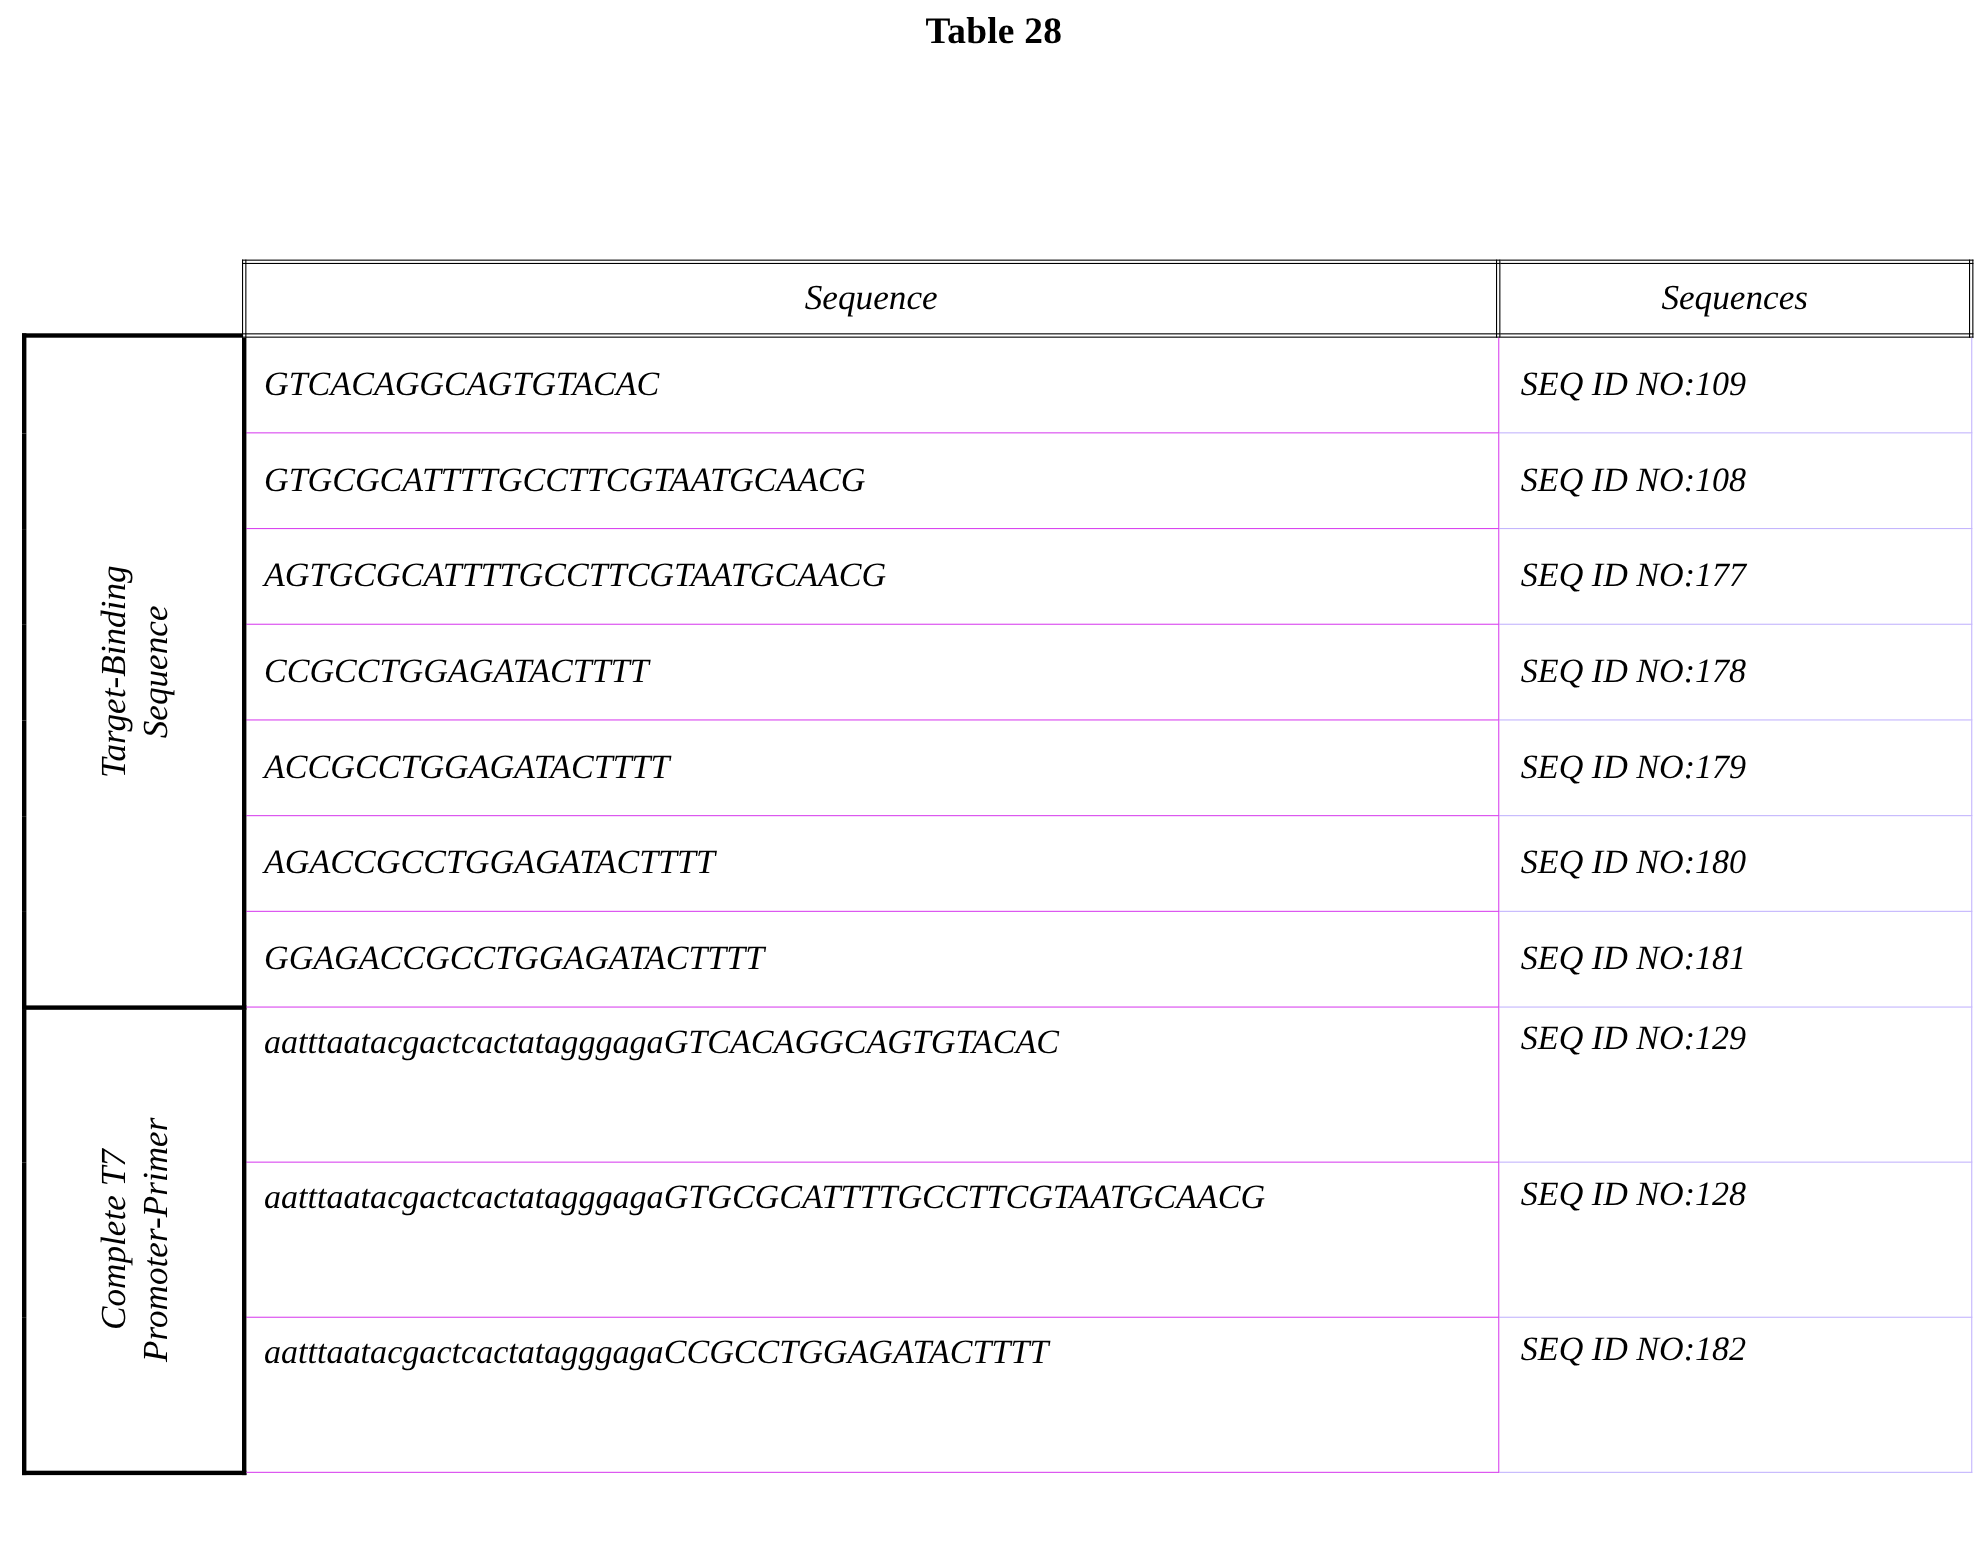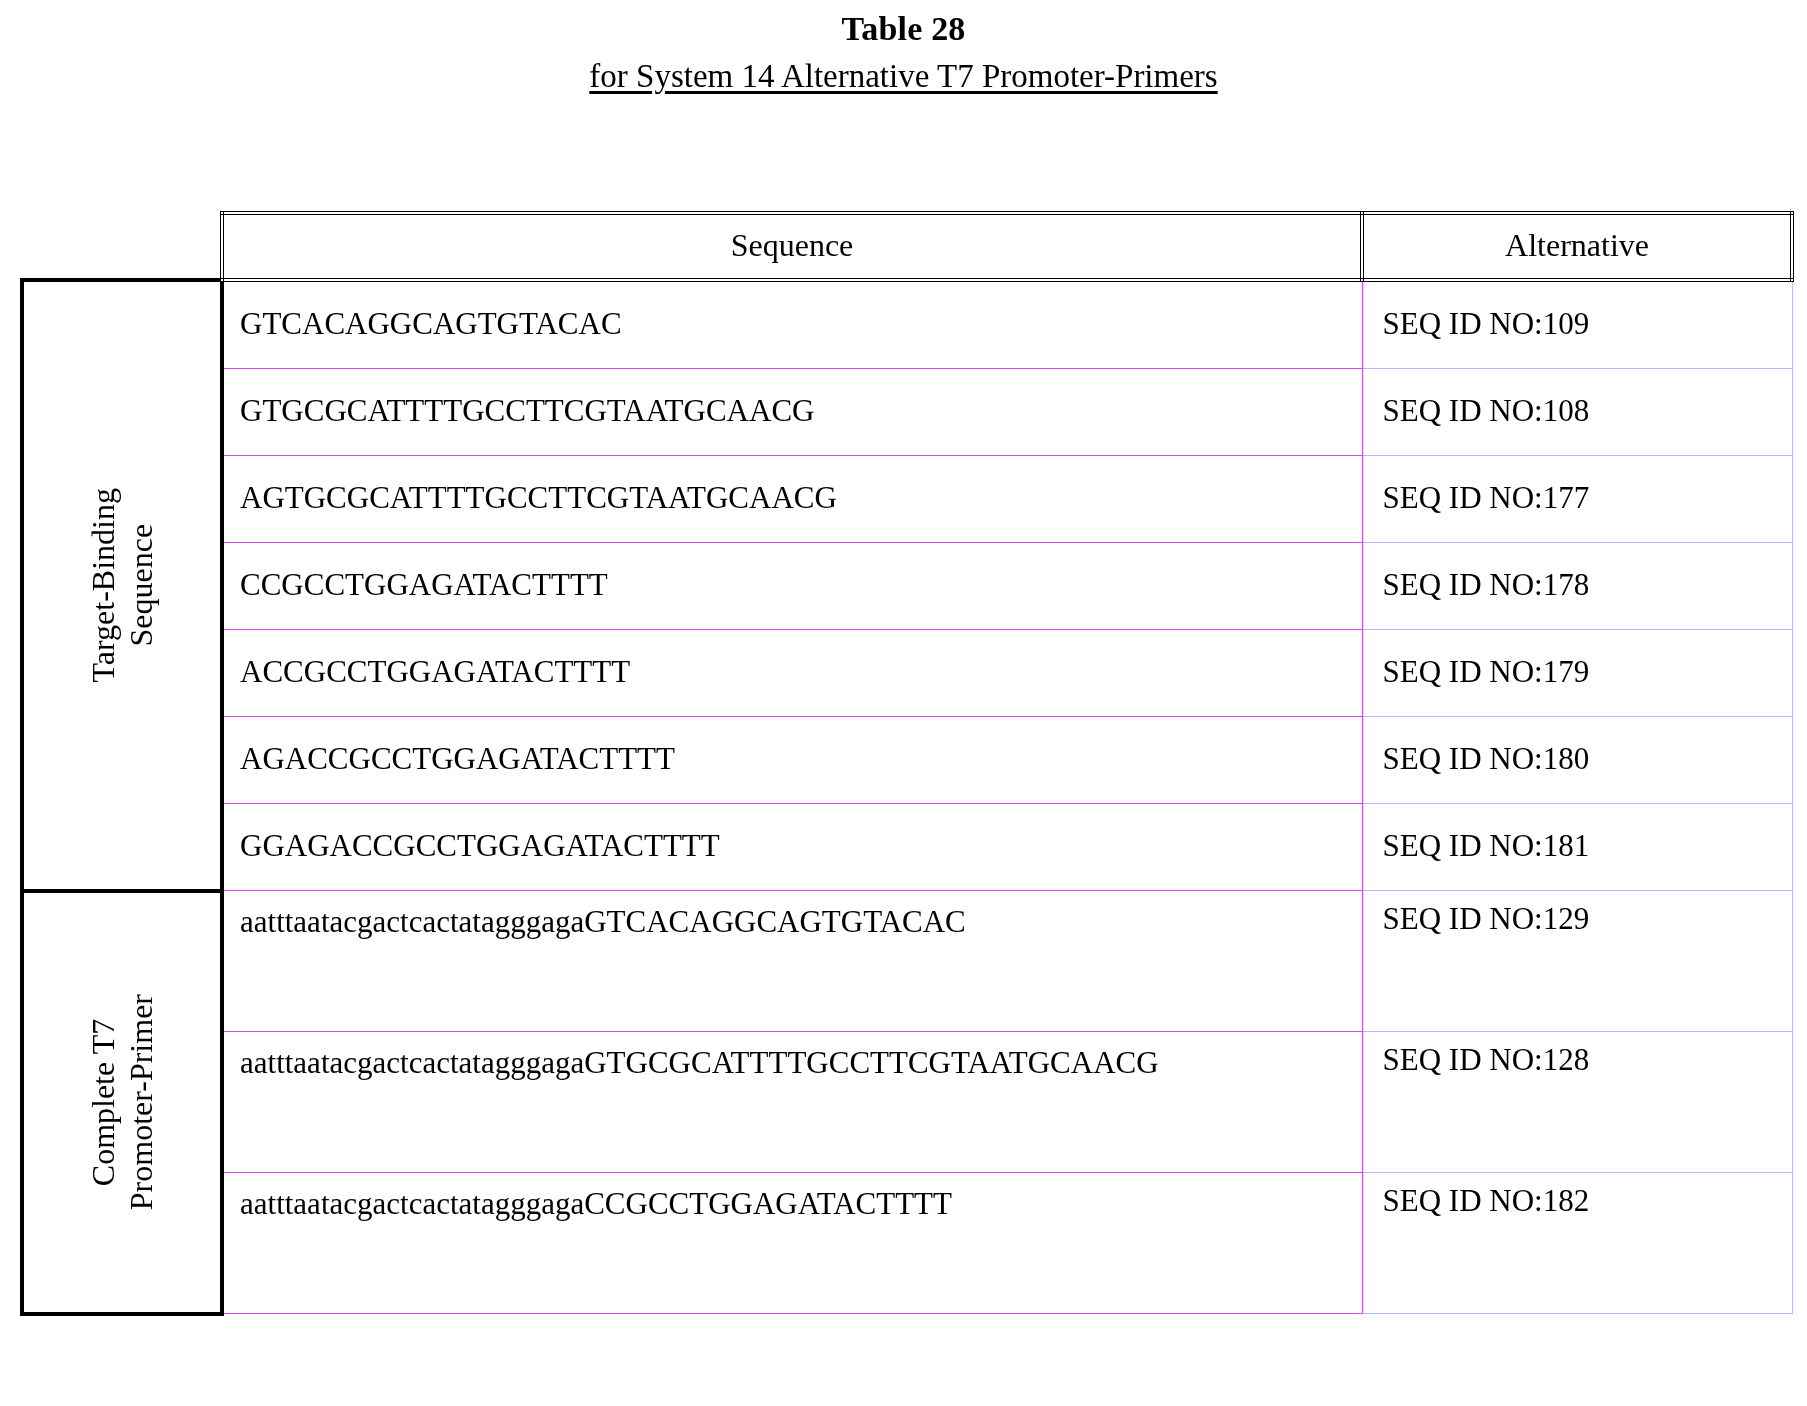--- a/index.html
+++ b/index.html
@@ -32,22 +32,23 @@
   }
   .title-line {
     font-size: 33px;
     line-height: 48px;
     text-decoration: underline;
     text-underline-offset: 4px;
   }
   .table-wrap {
     position: absolute;
     left: 20px;
-    top: 211px;
+    top: 236px;
     width: 1780px;
+    font-style: italic;
   }
   table.seqtable {
     border-collapse: collapse;
     table-layout: fixed;
     width: 1770px;
     margin-left: 0;
   }
   
   .hdr-cell {
     border: 4px double #000;
@@ -99,35 +100,34 @@
     border: none;
   }
 </style>
 </head>
 <body>
 
 <div class="page">
 
   <div class="title-block">
     <div class="table-number">Table 28</div>
-    <div class="title-line">for System 14 Alternative T7 Promoter-Primers</div>
   </div>
 
   <div class="table-wrap">
     <table class="seqtable">
       <colgroup>
         <col style="width:200px">
         <col style="width:1140px">
         <col style="width:430px">
       </colgroup>
       <tbody>
         <tr>
           <td class="lead-blank"></td>
           <td class="hdr-cell">Sequence</td>
-          <td class="hdr-cell">Alternative</td>
+          <td class="hdr-cell">Sequences</td>
         </tr>
 
         <tr>
           <td class="sidecol" rowspan="7">
             <div class="side-inner">Target-Binding
 Sequence</div>
           </td>
           <td class="seqcell">GTCACAGGCAGTGTACAC</td>
           <td class="idcell">SEQ ID NO:109</td>
         </tr>

